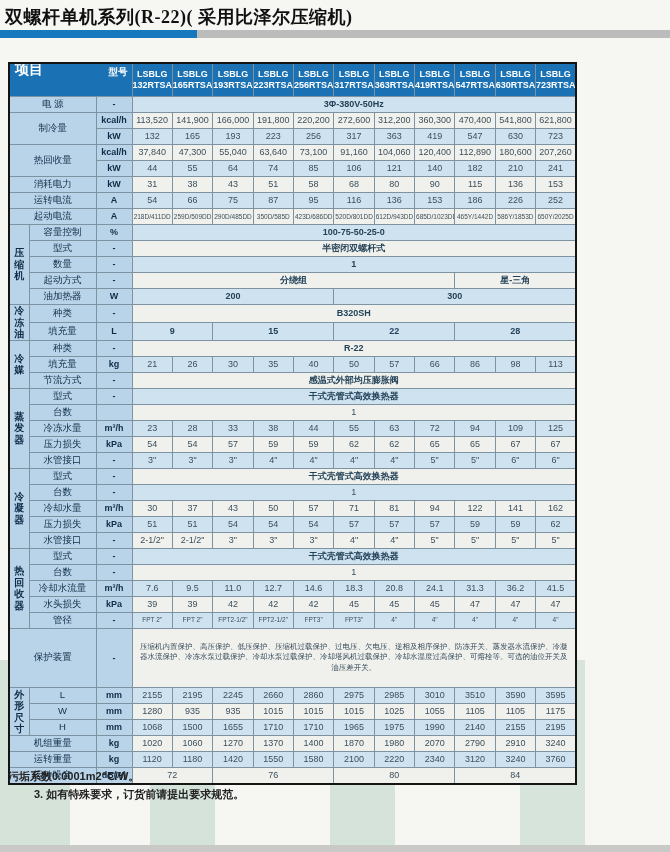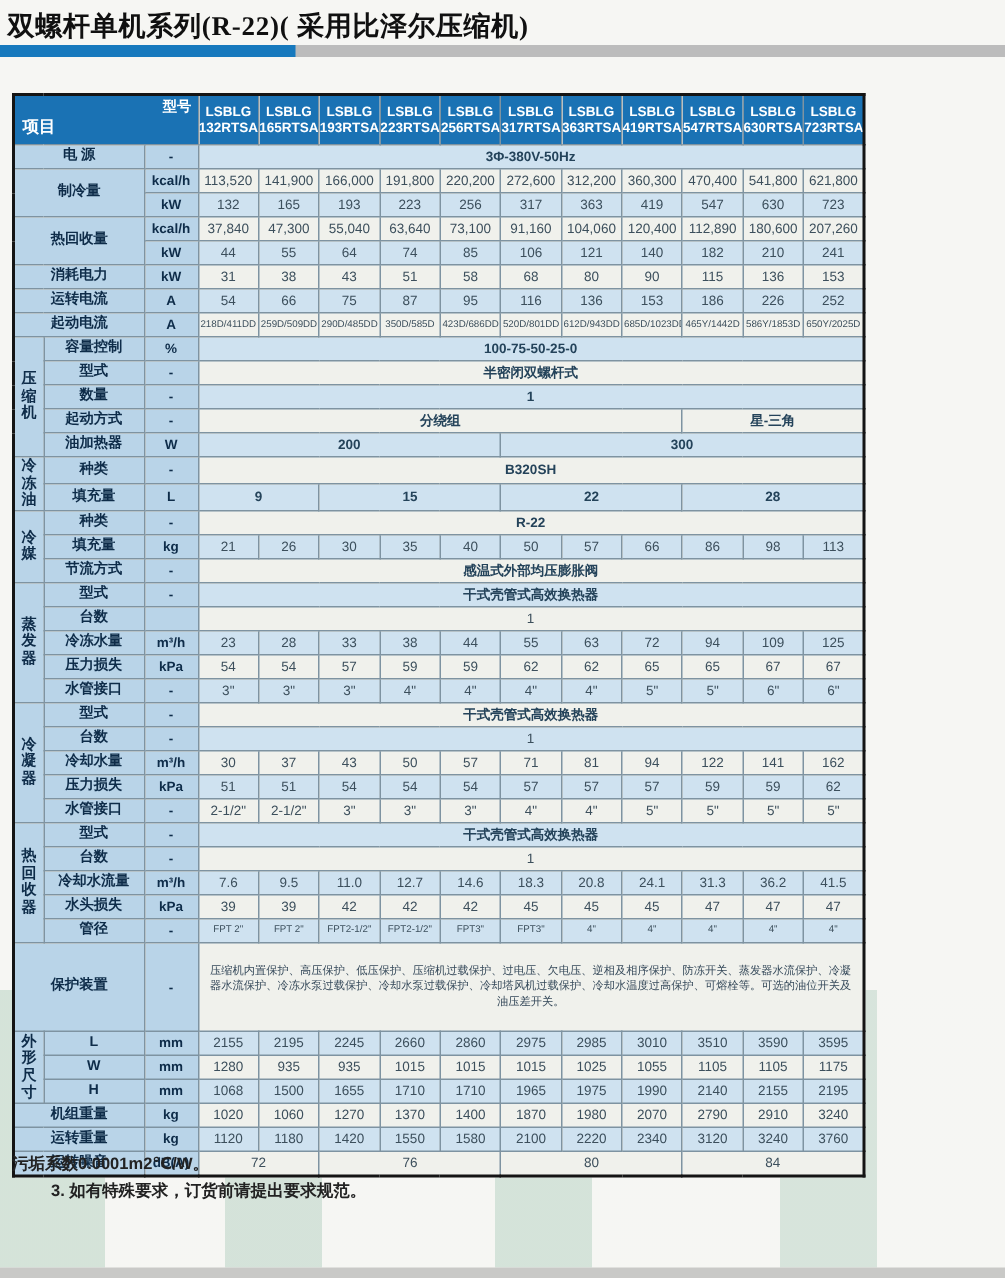--- a/index.html
+++ b/index.html
@@ -41,30 +41,30 @@
   .tbl thead th{
     background:#1a72b4;color:#ffffff;font-size:9px;font-weight:bold;
     height:32px;line-height:1.25;padding:0;
   }
   .corner{position:relative;
     background-image:linear-gradient(to bottom right,
       rgba(0,0,0,0) calc(50% - 1px),rgba(235,244,250,.95) calc(50% - 1px),
       rgba(235,244,250,.95) calc(50% + 1px),rgba(0,0,0,0) calc(50% + 1px));
   }
   .corner .c-model{position:absolute;right:4px;top:2px;font-size:9.5px;}
-  .corner .c-item{position:absolute;left:5px;bottom:3px;font-size:11px;}
+  .corner .c-item{position:absolute;left:5px;bottom:18px;font-size:14px;}
   .tbl td{
     font-size:9px;color:#3c4f5c;text-align:center;height:15px;
     padding:0 1px;line-height:1.15;white-space:nowrap;
   }
   td.grp{
     background:#b9d4e8;font-weight:bold;color:#0e2c49;font-size:10px;
     white-space:pre-line;line-height:1.15;padding:0;
   }
-  td.lab{background:#b9d4e8;font-weight:bold;color:#0e2c49;font-size:9.5px;}
+  td.lab{background:#b9d4e8;font-weight:normal;color:#0e2c49;font-size:9.5px;}
   td.unit{background:#b9d4e8;font-weight:bold;color:#0e2c49;font-size:9px;}
   tr.a td.d{background:#cfe2f0;}
   tr.b td.d{background:#f0f1ec;}
   td.d.big{font-weight:bold;color:#24435a;}
   td.sc{font-size:6.5px;letter-spacing:0;}
   td.prot{font-size:7.5px;white-space:normal;text-align:center;line-height:1.45;padding:13px 4px;color:#35495a;}
 
   .notes{position:absolute;left:8px;top:768px;width:650px;z-index:1;
     font-size:11px;font-weight:bold;color:#222;line-height:1.6;}
   .note-line{white-space:nowrap;}

